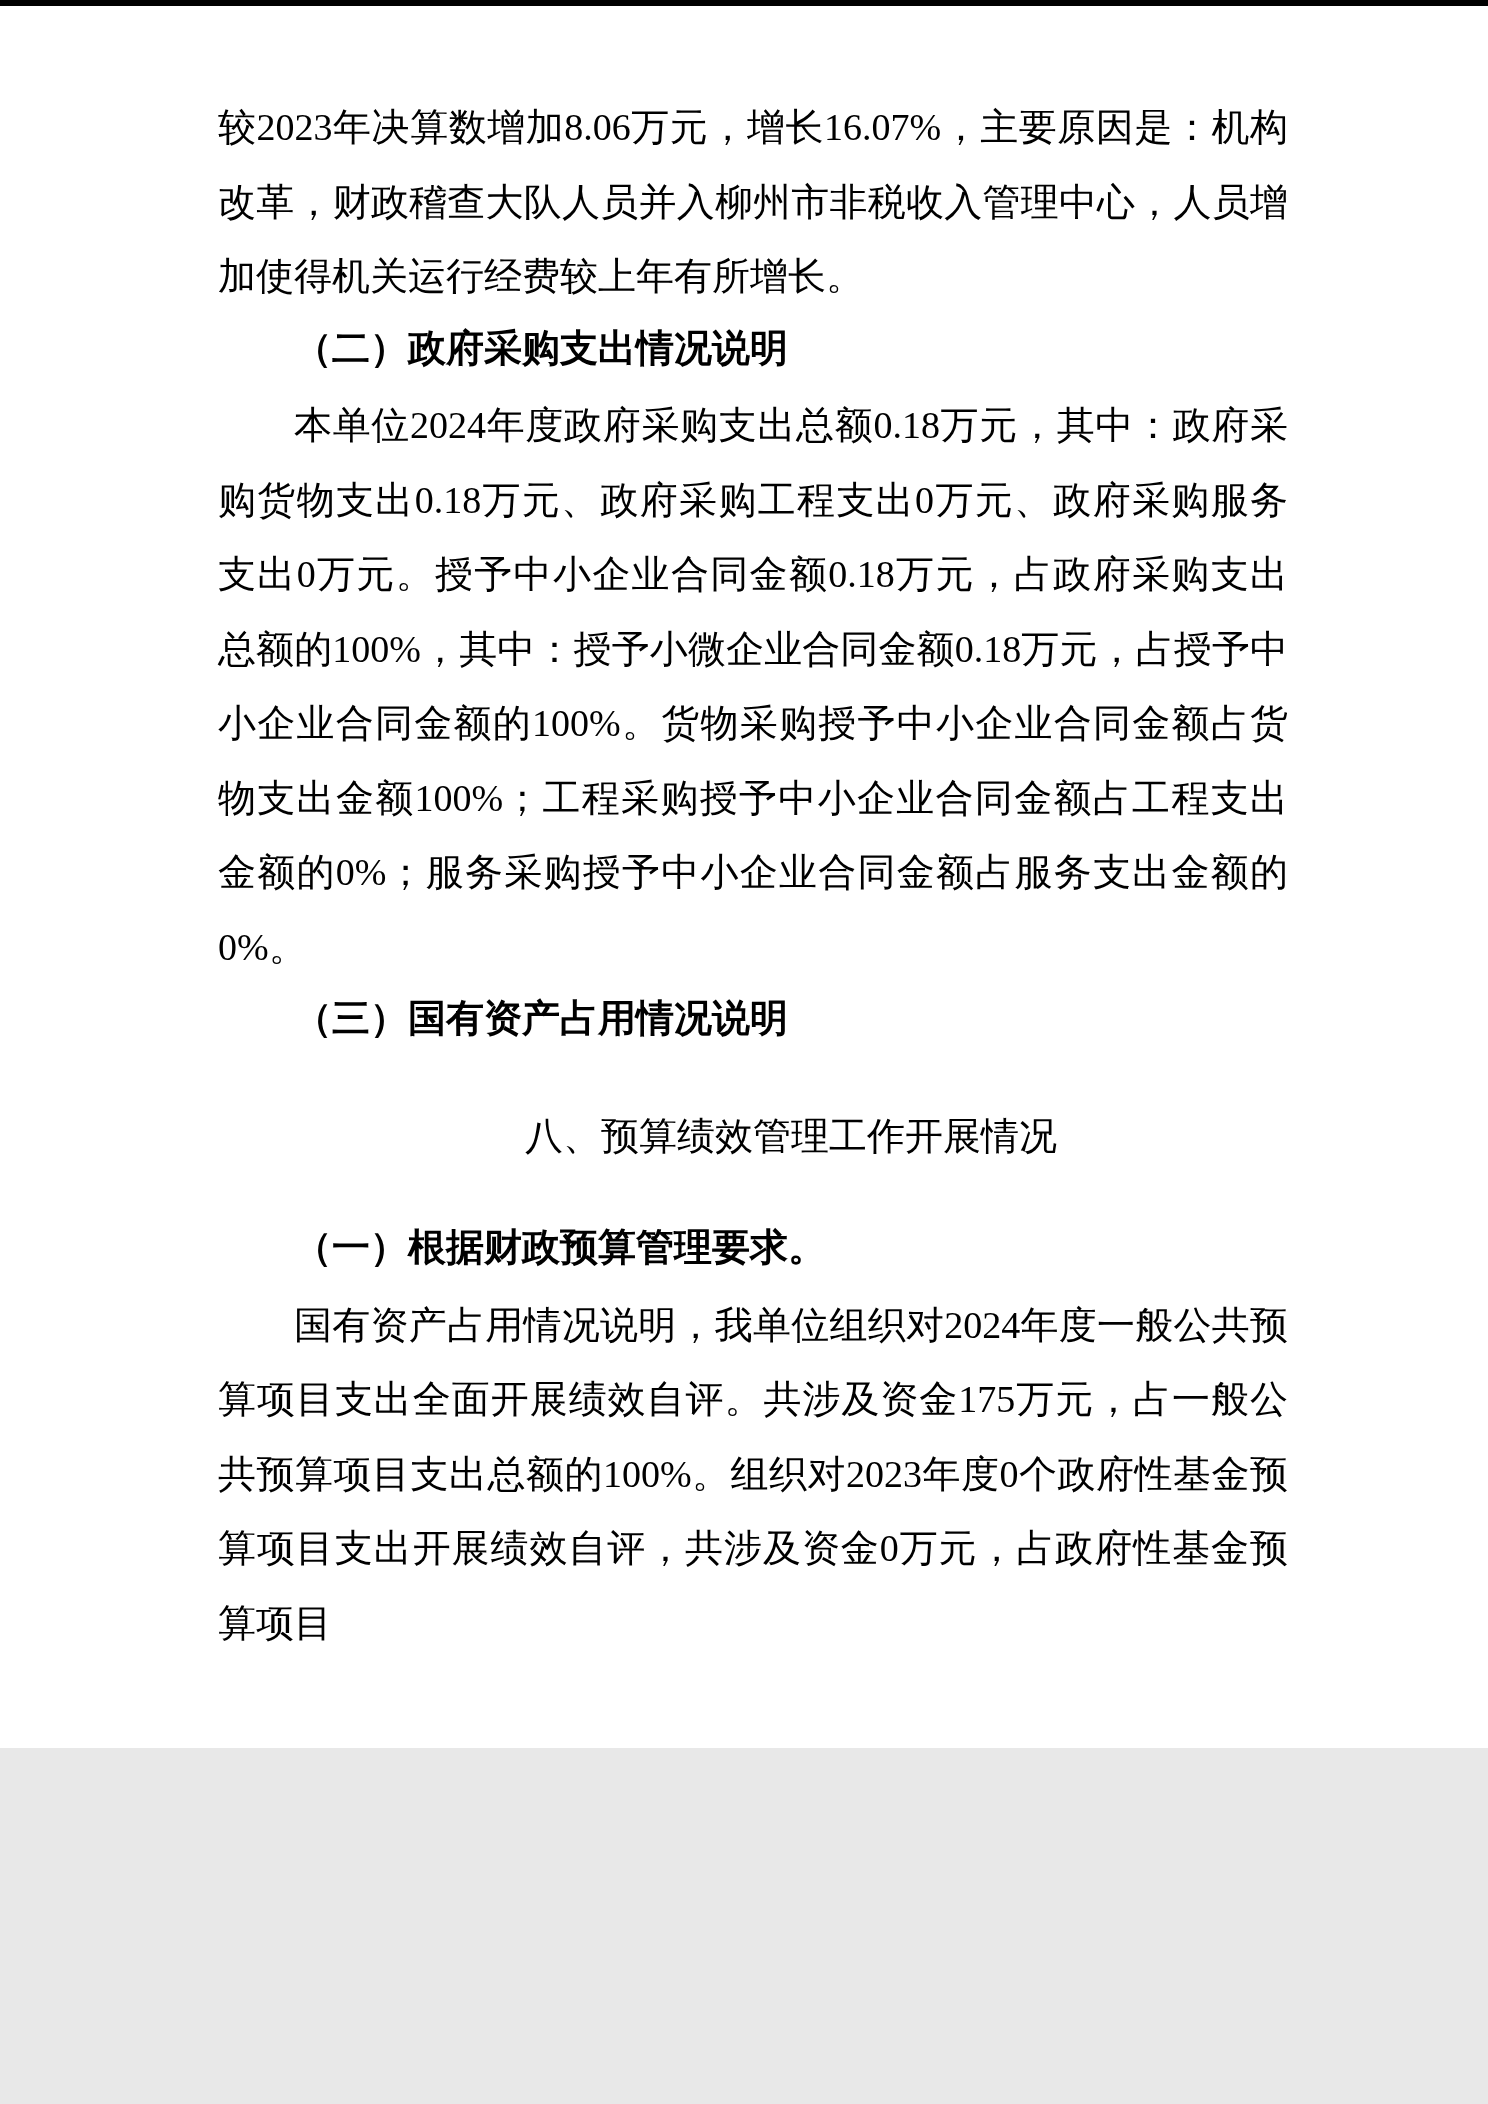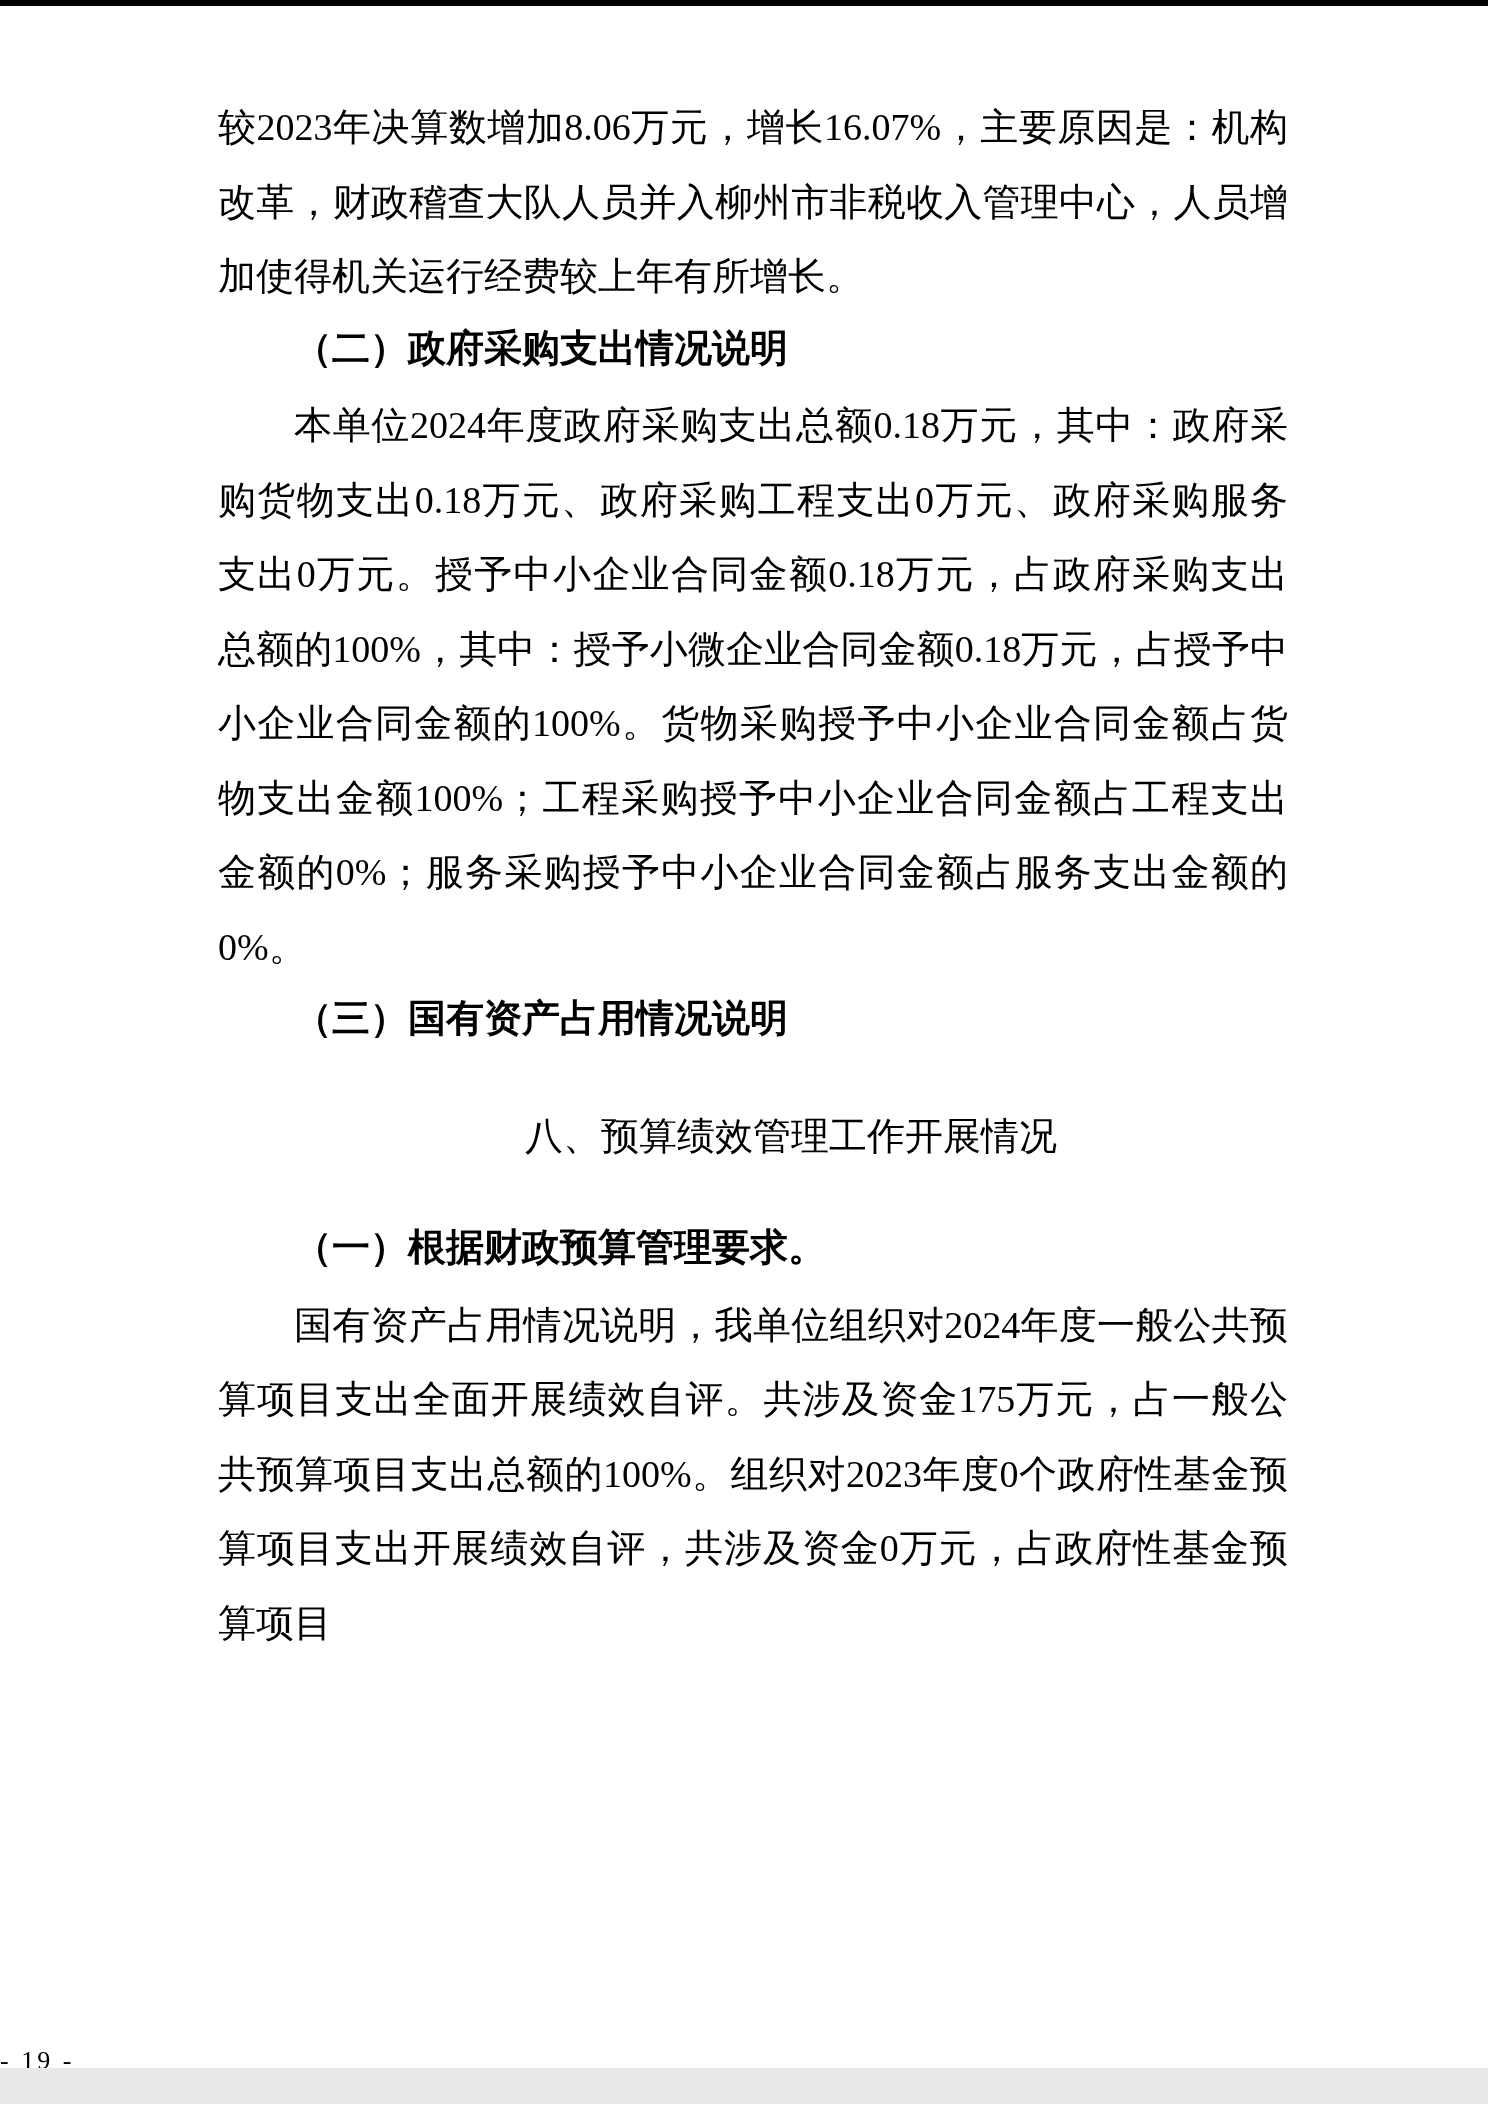--- a/index.html
+++ b/index.html
@@ -3,21 +3,21 @@
 <meta charset="utf-8">
 <style>
   html, body {
     margin: 0;
     padding: 0;
     background: #e8e8e8;
   }
   .page {
     position: relative;
     width: 1488px;
-    height: 2068px;
+    height: 1748px;
     background: #ffffff;
     overflow: hidden;
     color: #000000;
     font-family: "Liberation Serif", "DejaVu Serif", serif;
   }
   .top-bar {
     position: absolute;
     top: 0;
     left: 0;
     width: 1488px;

